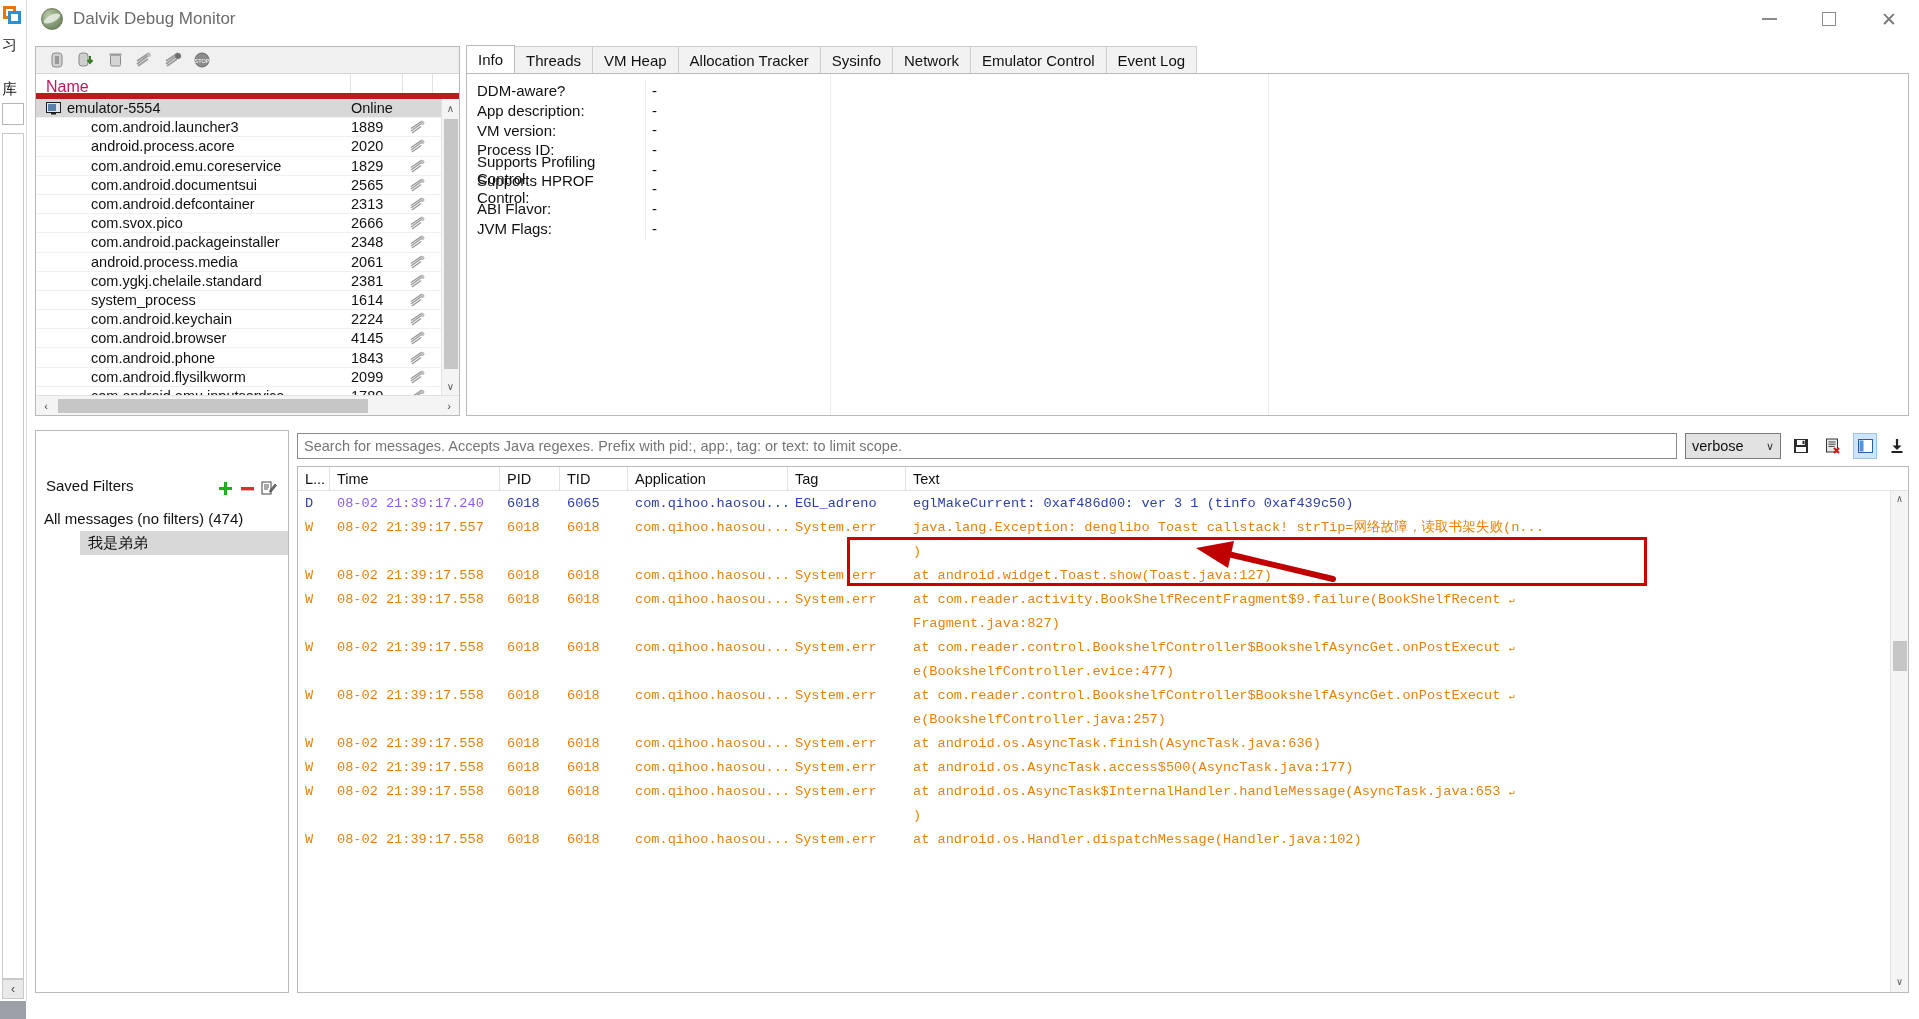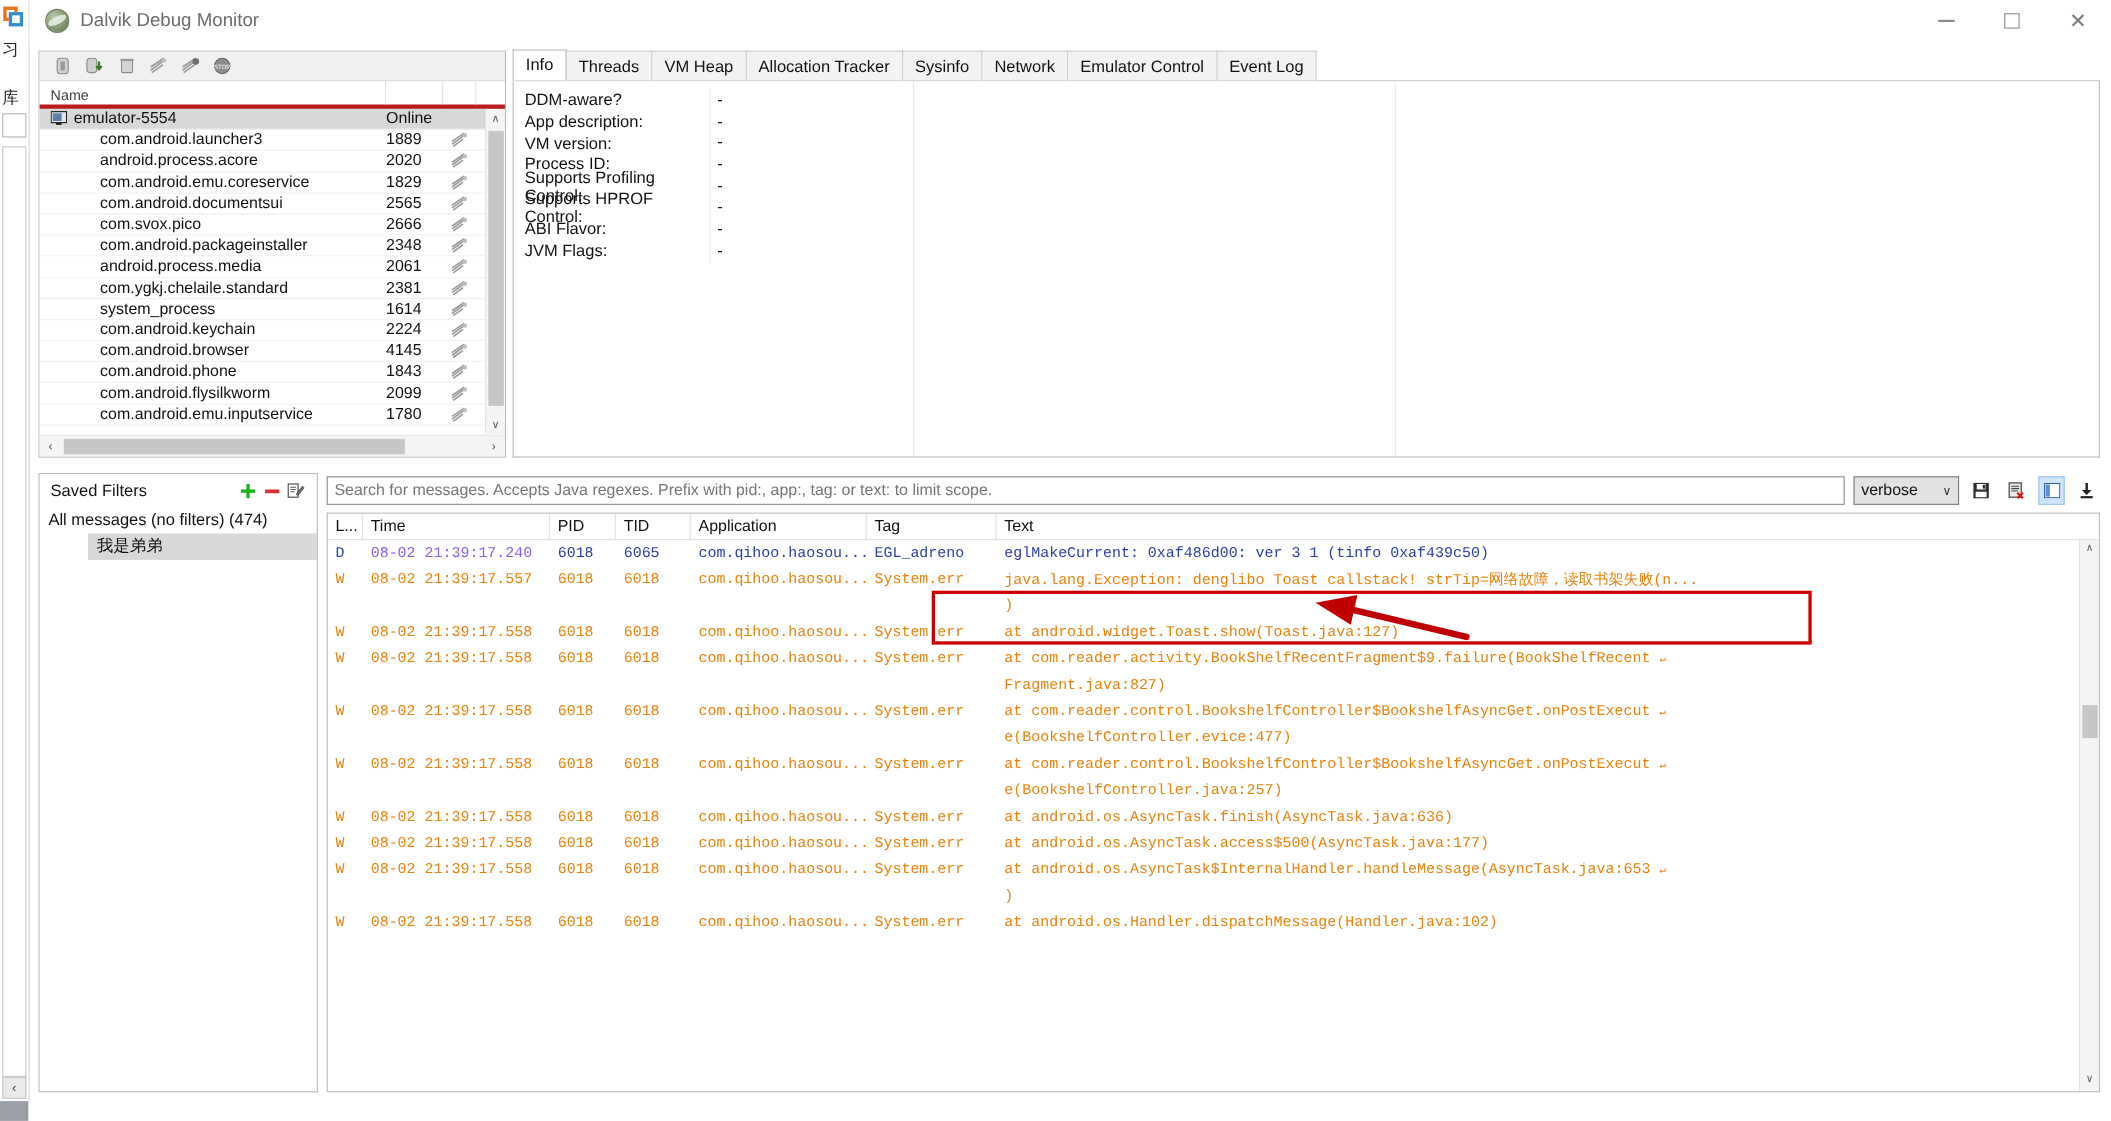--- a/index.html
+++ b/index.html
@@ -46,21 +46,21 @@
   .menubar span u { text-decoration: underline; }
 
   
   .upper { position: relative; height: 378px; padding: 8px 10px 0 8px; display: flex; gap: 6px; }
 
   .devpanel { width: 425px; border: 1px solid #b9b9b9; background: #fff; display: flex; flex-direction: column; position: relative; }
   .devtoolbar { height: 27px; background: #f0f0f0; border-bottom: 1px solid #d6d6d6; display: flex; align-items: center; gap: 3px; padding-left: 8px; }
   .tbtn { width: 26px; height: 22px; display: flex; align-items: center; justify-content: center; }
   .tbtn svg { display: block; }
 
-  .devheader { display: flex; height: 25px; background: #fff; border-bottom: 4px solid #b91c1c; font-size: 13px; color: #404040; }
+  .devheader { display: flex; height: 25px; background: #fff; border-bottom: 6px solid #b91c1c; font-size: 16px; color: #be185d; }
   .devheader .c-name { flex: 1; padding-left: 10px; line-height: 25px; border-right: 1px solid #e2e2e2; }
   .devheader .c-pid { width: 52px; border-right: 1px solid #e2e2e2; }
   .devheader .c-ico { width: 30px; border-right: 1px solid #e2e2e2; }
   .devheader .c-last { width: 26px; }
 
   .devlist { position: relative; flex: 1; overflow: hidden; background: #fff; }
   .devrow { display: flex; height: 19.2px; font-size: 14.5px; color: #111; border-bottom: 1px solid #f0f0f0; align-items: center; }
   .devrow.sel { background: #d8d8d8; }
   .devrow .n { flex: 1; padding-left: 10px; white-space: nowrap; overflow: hidden; }
   .devrow.child .n { padding-left: 55px; }
@@ -88,21 +88,21 @@
   .inforow { display: flex; font-size: 15px; color: #111; height: 19.7px; align-items: center; }
   .inforow .k { width: 178px; padding-left: 10px; }
   .inforow .v { width: 185px; padding-left: 6px; border-left: 1px solid #ececec; height: 19.7px; line-height: 19.7px; }
   .inforow .v2 { flex: 1; border-left: 1px solid #ececec; height: 19.7px; }
   .infodivider { position: absolute; left: 363px; top: 0; bottom: 0; width: 1px; background: #ececec; }
   .infodivider2 { position: absolute; left: 801px; top: 0; bottom: 0; width: 1px; background: #ececec; }
 
   
   .lower { position: absolute; left: 0; right: 0; top: 424px; bottom: 0; display: flex; padding: 6px 10px 8px 8px; gap: 8px; }
   .filters { width: 254px; border: 1px solid #b9b9b9; background: #fff; display: flex; flex-direction: column; }
-  .filters-head { display: flex; align-items: center; height: 30px; padding: 0 8px 0 10px; }
+  .filters-head { display: flex; height: 30px; padding: 0 8px 0 10px; margin-top: 46px; }
   .filters-head .ttl { font-size: 15px; color: #111; flex: 1; }
   .fhicon { width: 22px; height: 22px; display: flex; align-items: center; justify-content: center; }
   .filters-list { flex: 1; }
   .fitem { height: 24px; line-height: 24px; padding-left: 8px; font-size: 15px; color: #111; }
   .fitem.sel { background: #d8d8d8; margin-left: 44px; }
 
   .logpane { flex: 1; display: flex; flex-direction: column; min-width: 0; }
   .searchbar { display: flex; align-items: center; gap: 8px; height: 32px; }
   .searchinput { flex: 1; height: 26px; border: 1px solid #8a8a8a; background: #fff; font-size: 14.5px;
                  color: #555; padding: 0 6px; font-family: "Liberation Sans", sans-serif; }
@@ -295,20 +295,35 @@
                       <path d="M1 11 L12 3"></path>
                       <path d="M1 8.5 L12 1"></path>
                       <path d="M2 13 L11 6.5"></path>
                     </g>
                     <circle cx="12.5" cy="3" r="2" fill="#bdbdbd"></circle>
                   </svg>
                 </div>
                 <div class="x"></div>
               </div>
               <div class="devrow child">
+                <div class="n"><span>com.android.defcontainer</span></div>
+                <div class="p">2313</div>
+                <div class="i">
+                  <svg width="16" height="14" viewBox="0 0 16 14">
+                    <g stroke="#9a9a9a" stroke-width="1.5" fill="none">
+                      <path d="M1 11 L12 3"></path>
+                      <path d="M1 8.5 L12 1"></path>
+                      <path d="M2 13 L11 6.5"></path>
+                    </g>
+                    <circle cx="12.5" cy="3" r="2" fill="#bdbdbd"></circle>
+                  </svg>
+                </div>
+                <div class="x"></div>
+              </div>
+              <div class="devrow child">
                 <div class="n"><span>com.svox.pico</span></div>
                 <div class="p">2666</div>
                 <div class="i">
                   <svg width="16" height="14" viewBox="0 0 16 14">
                     <g stroke="#9a9a9a" stroke-width="1.5" fill="none">
                       <path d="M1 11 L12 3"></path>
                       <path d="M1 8.5 L12 1"></path>
                       <path d="M2 13 L11 6.5"></path>
                     </g>
                     <circle cx="12.5" cy="3" r="2" fill="#bdbdbd"></circle>

